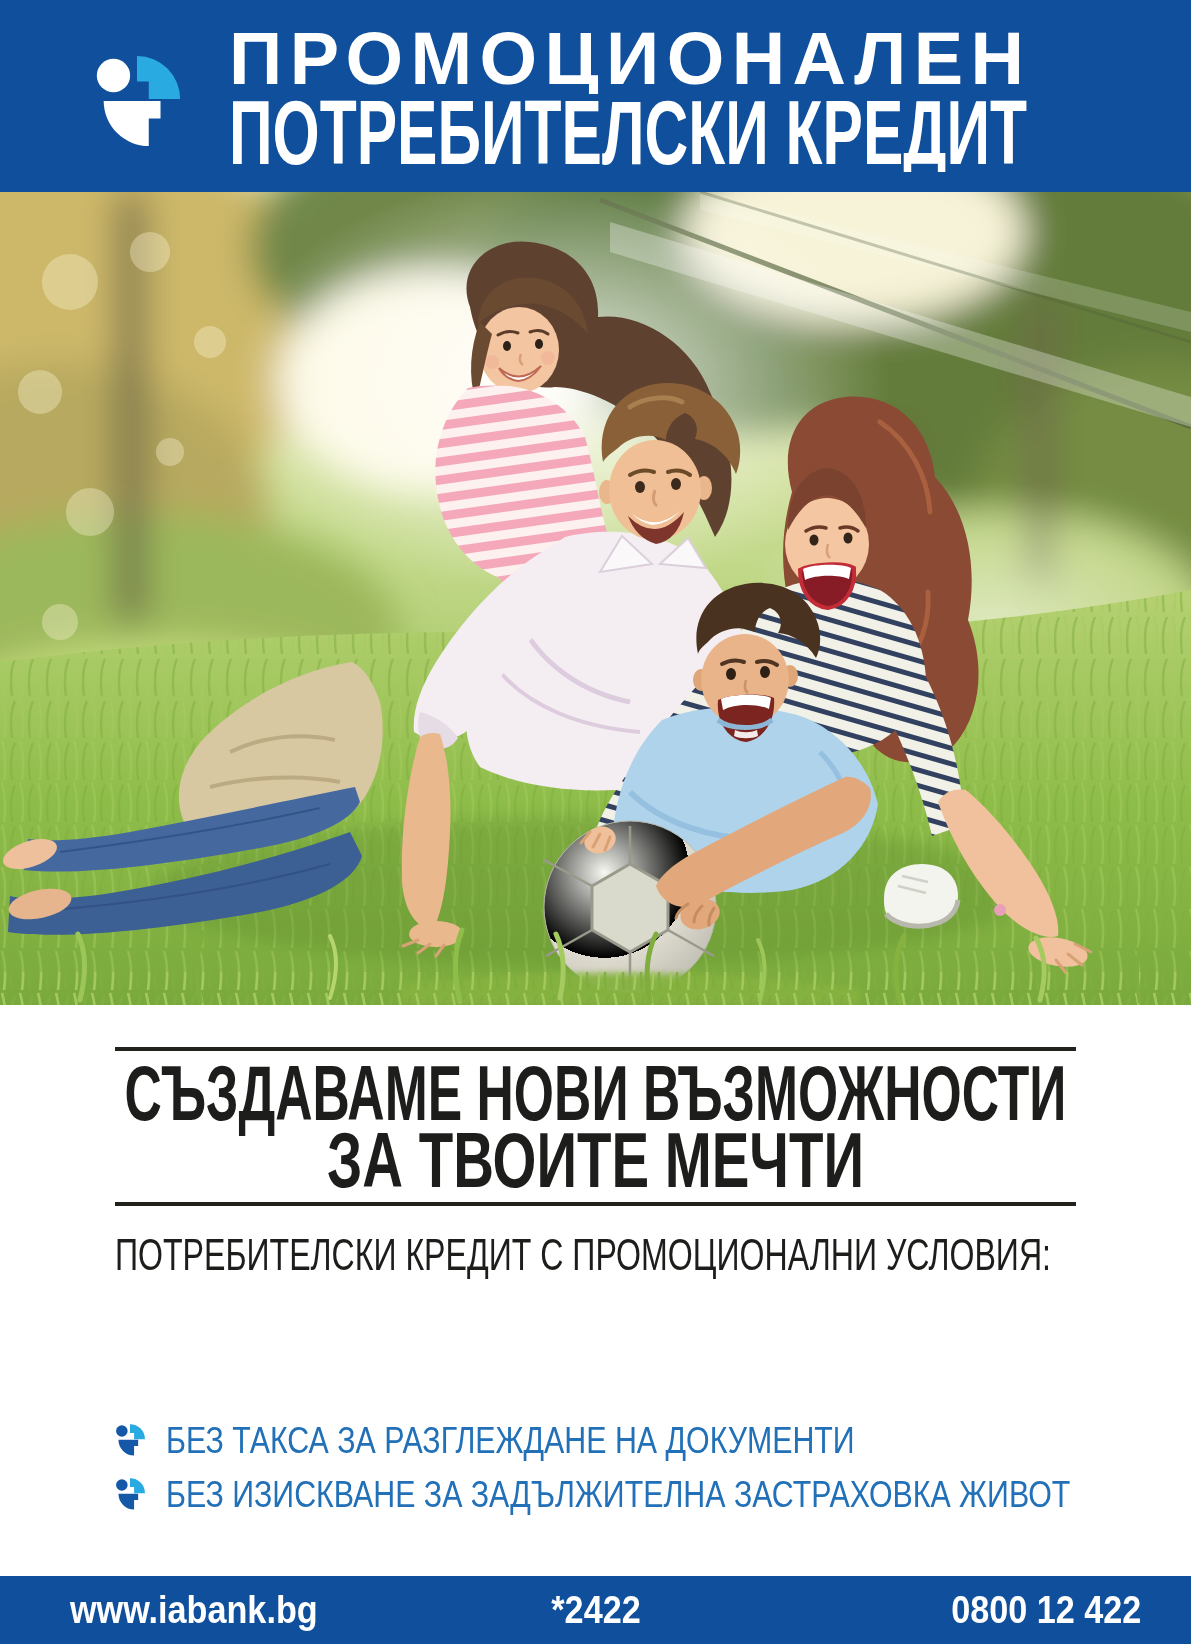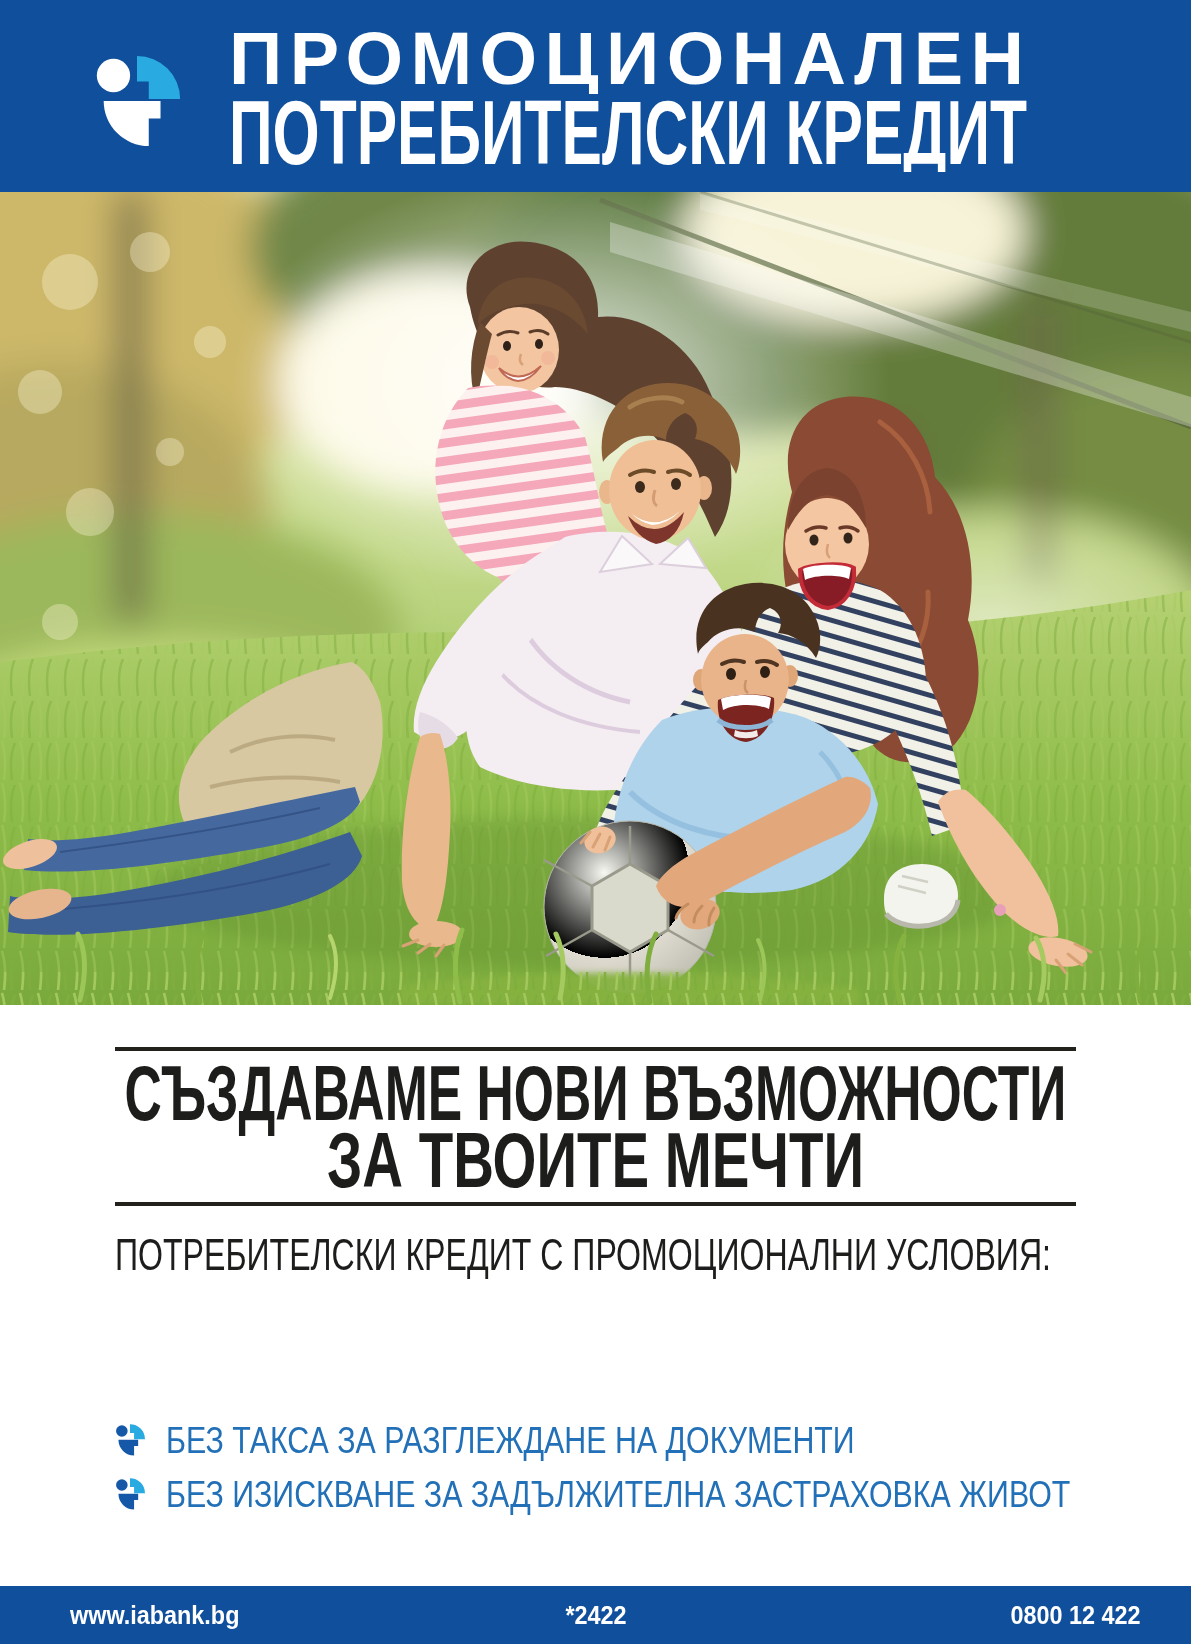--- a/index.html
+++ b/index.html
@@ -25,22 +25,22 @@
   .subheading-svg{position:absolute;top:1232px;left:115px;}
   .subheading-svg text{fill:#1D1D1B;font-family:"Liberation Sans",sans-serif;}
 
   .bullet{position:absolute;left:113px;display:flex;align-items:flex-start;}
   .b1{top:1303px;} .b2{top:1390px;margin-top:32px;} .b3{top:1476px;}
   .bullet .icon{flex:0 0 auto;color:#1558A8;margin-right:19px;}
   .bullet-label{display:inline-block;font-size:37px;line-height:40px;color:#2270B7;
                 white-space:nowrap;transform:scaleX(.82);transform-origin:0 50%;margin-top:-1px;}
 
   
-  .footer{position:absolute;left:0;bottom:0;width:1191px;height:58px;background:#0F4F9C;
-          color:#ffffff;font-weight:bold;font-size:26px;}
+  .footer{position:absolute;left:0;bottom:0;width:1191px;height:68px;background:#0F4F9C;
+          color:#ffffff;font-weight:bold;font-size:38px;}
   .footer span{position:absolute;top:50%;white-space:nowrap;}
   .f-web{left:70px;transform:translateY(-50%) scaleX(.9);transform-origin:0 50%;}
   .f-short{left:50%;transform:translate(-50%,-50%) scaleX(.9);}
   .f-phone{right:50px;transform:translateY(-50%) scaleX(.9);transform-origin:100% 50%;}
 </style>
 </head>
 <body>
 
 <svg width="0" height="0" style="position:absolute">
   <defs>

